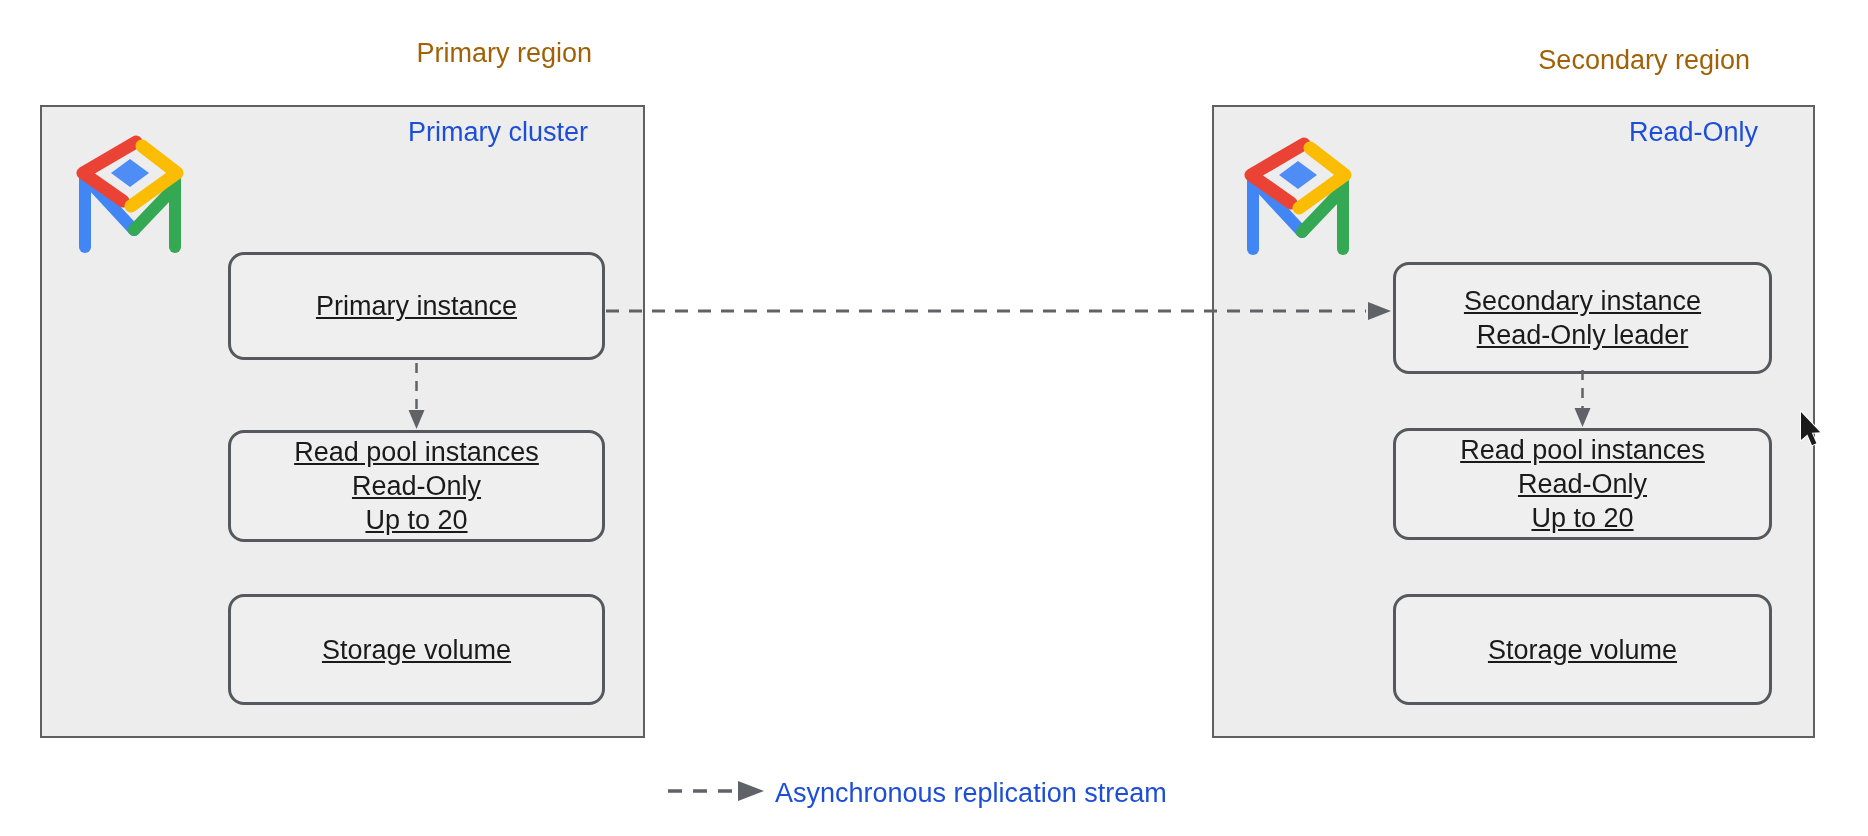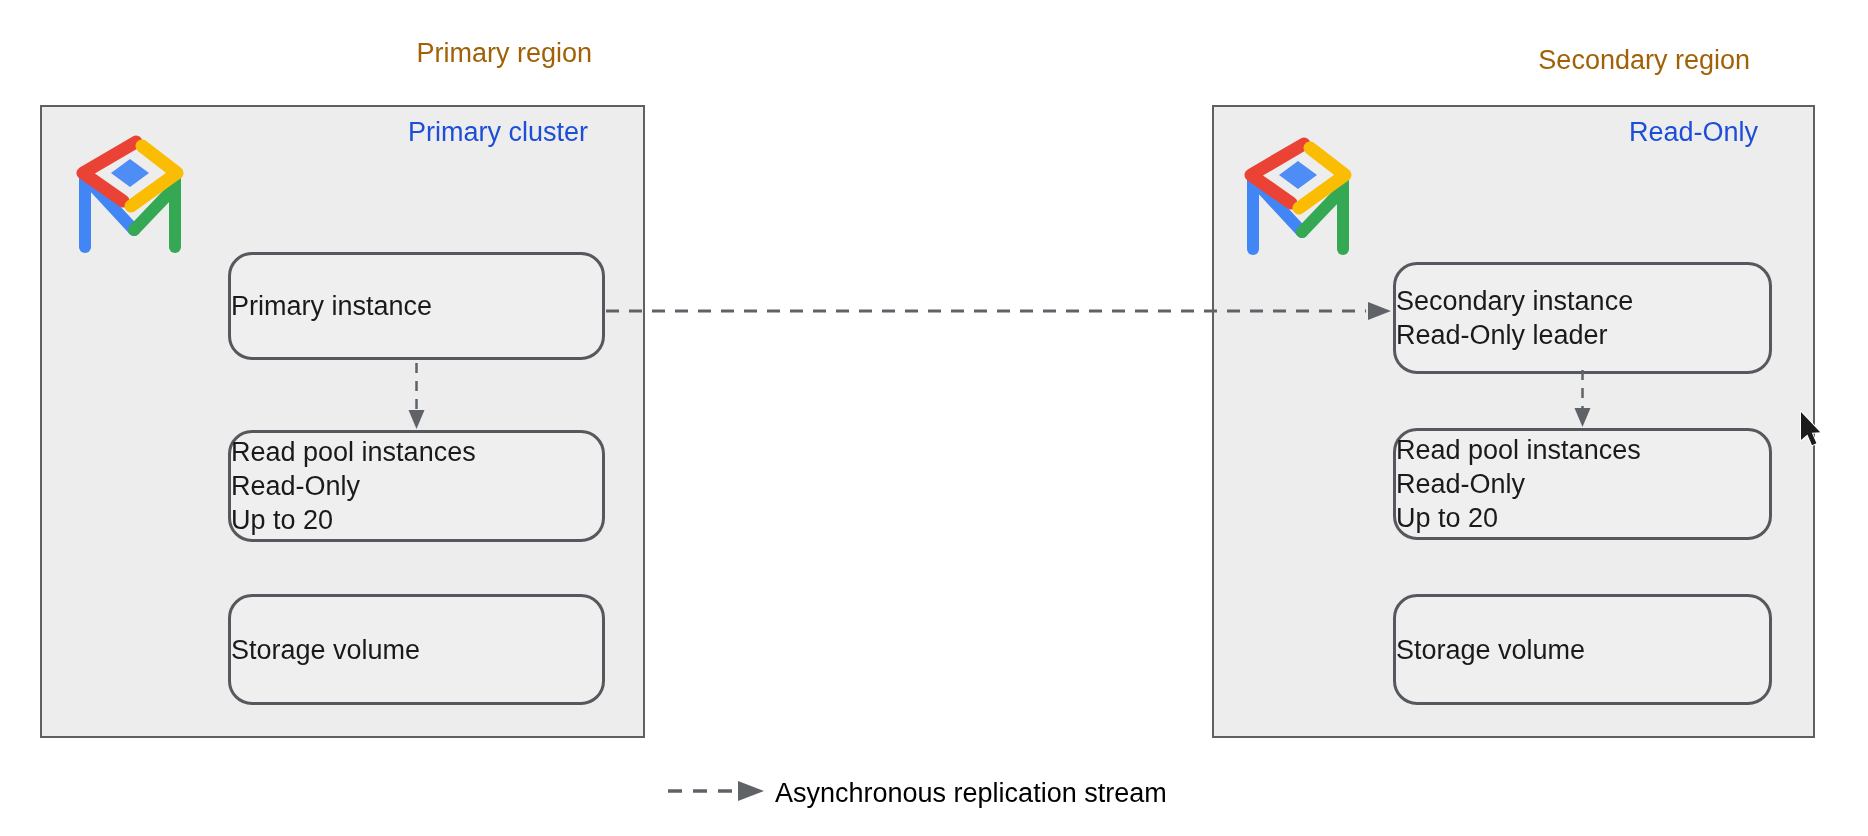--- a/index.html
+++ b/index.html
@@ -12,29 +12,29 @@
     font-size:27px;line-height:34px;color:#a16207;white-space:nowrap;
   }
   .cluster{
     position:absolute;background:#ededed;border:2px solid #606060;box-sizing:border-box;
   }
   .cluster-title{
     position:absolute;width:350px;text-align:right;
     font-size:27px;line-height:39px;color:#1d4ed8;white-space:nowrap;
   }
   .node-box{
-    position:absolute;background:#efefef;border:3px solid #55585c;border-radius:24px;
-    box-sizing:border-box;display:flex;flex-direction:column;justify-content:center;align-items:flex-start;
-    font-size:27px;line-height:34px;color:#1a1a1a;text-align:center;
+    position:absolute;background:#efefef;border:3px solid #55585c;border-radius:16px;
+    box-sizing:border-box;display:flex;flex-direction:column;justify-content:center;align-items:center;
+    font-size:27px;line-height:34px;color:#1a1a1a;text-align:center;text-decoration:underline;
   }
   .node-box div{white-space:nowrap;}
   .logo{position:absolute;}
   #overlay{position:absolute;left:0;top:0;pointer-events:none;}
   .legend-label{
-    position:absolute;font-size:27px;line-height:34px;color:#000000;white-space:nowrap;
+    position:absolute;font-size:27px;line-height:34px;color:#1d4ed8;white-space:nowrap;
   }
 </style>
 </head>
 <body>
 
 <div id="canvas">
 
   <svg width="0" height="0" style="position:absolute" aria-hidden="true">
     <defs>
       <symbol id="alloydb-logo" viewBox="0 0 110 132">

